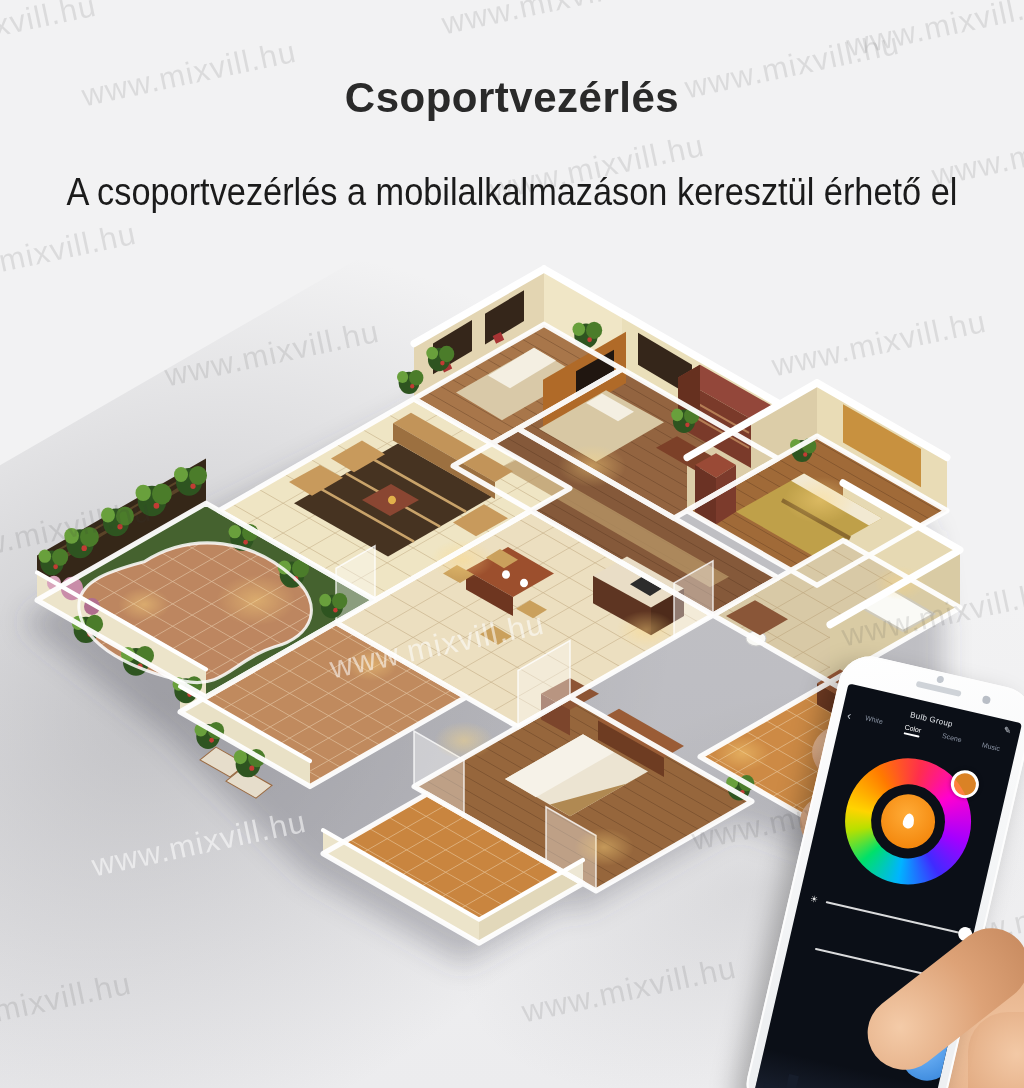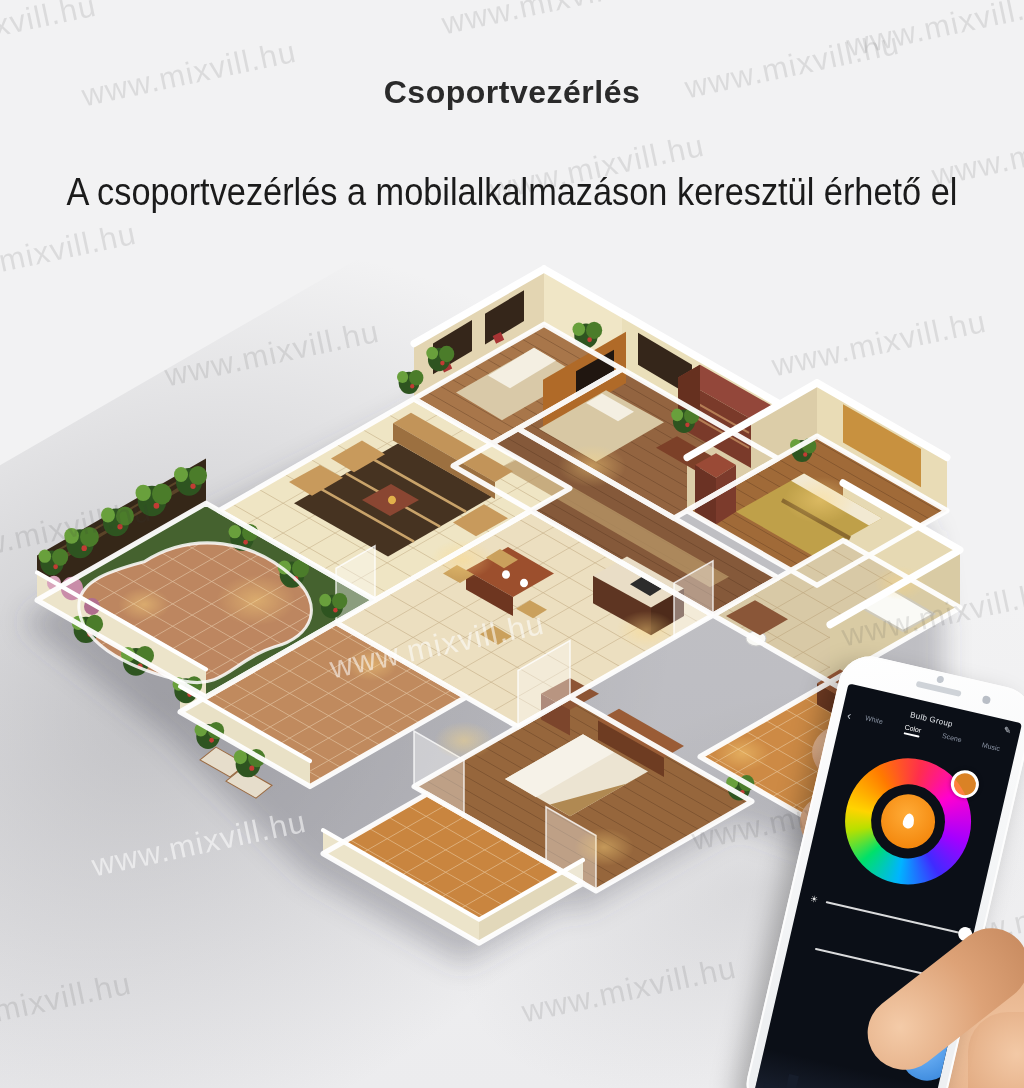--- a/index.html
+++ b/index.html
@@ -3,21 +3,21 @@
 <meta charset="utf-8">
 <style>
   html,body{margin:0;padding:0;}
   body{width:1024px;height:1088px;overflow:hidden;position:relative;
        background:linear-gradient(#f2f2f3 55%,#ececee);
        font-family:"Liberation Sans","DejaVu Sans",sans-serif;}
   #stage{position:absolute;inset:0;overflow:hidden;}
 
   
   .title{position:absolute;left:0;top:74px;width:1024px;text-align:center;
-         font-size:32px;font-weight:bold;color:#2a2a2a;letter-spacing:.5px;z-index:6;}
+         font-size:42px;font-weight:bold;color:#2a2a2a;letter-spacing:.5px;z-index:6;}
   .subtitle{position:absolute;left:0;top:170px;width:1024px;text-align:center;
          font-size:39px;font-weight:400;color:#1b1b1b;transform:scaleX(.88);
          transform-origin:50% 50%;white-space:nowrap;z-index:6;}
 
   
   .wm{position:absolute;font-size:31px;letter-spacing:1.2px;color:rgba(60,60,60,.12);
       transform:rotate(-12deg);white-space:nowrap;z-index:5;pointer-events:none;}
   .wm.light{color:rgba(255,255,255,.55);}
 
   

